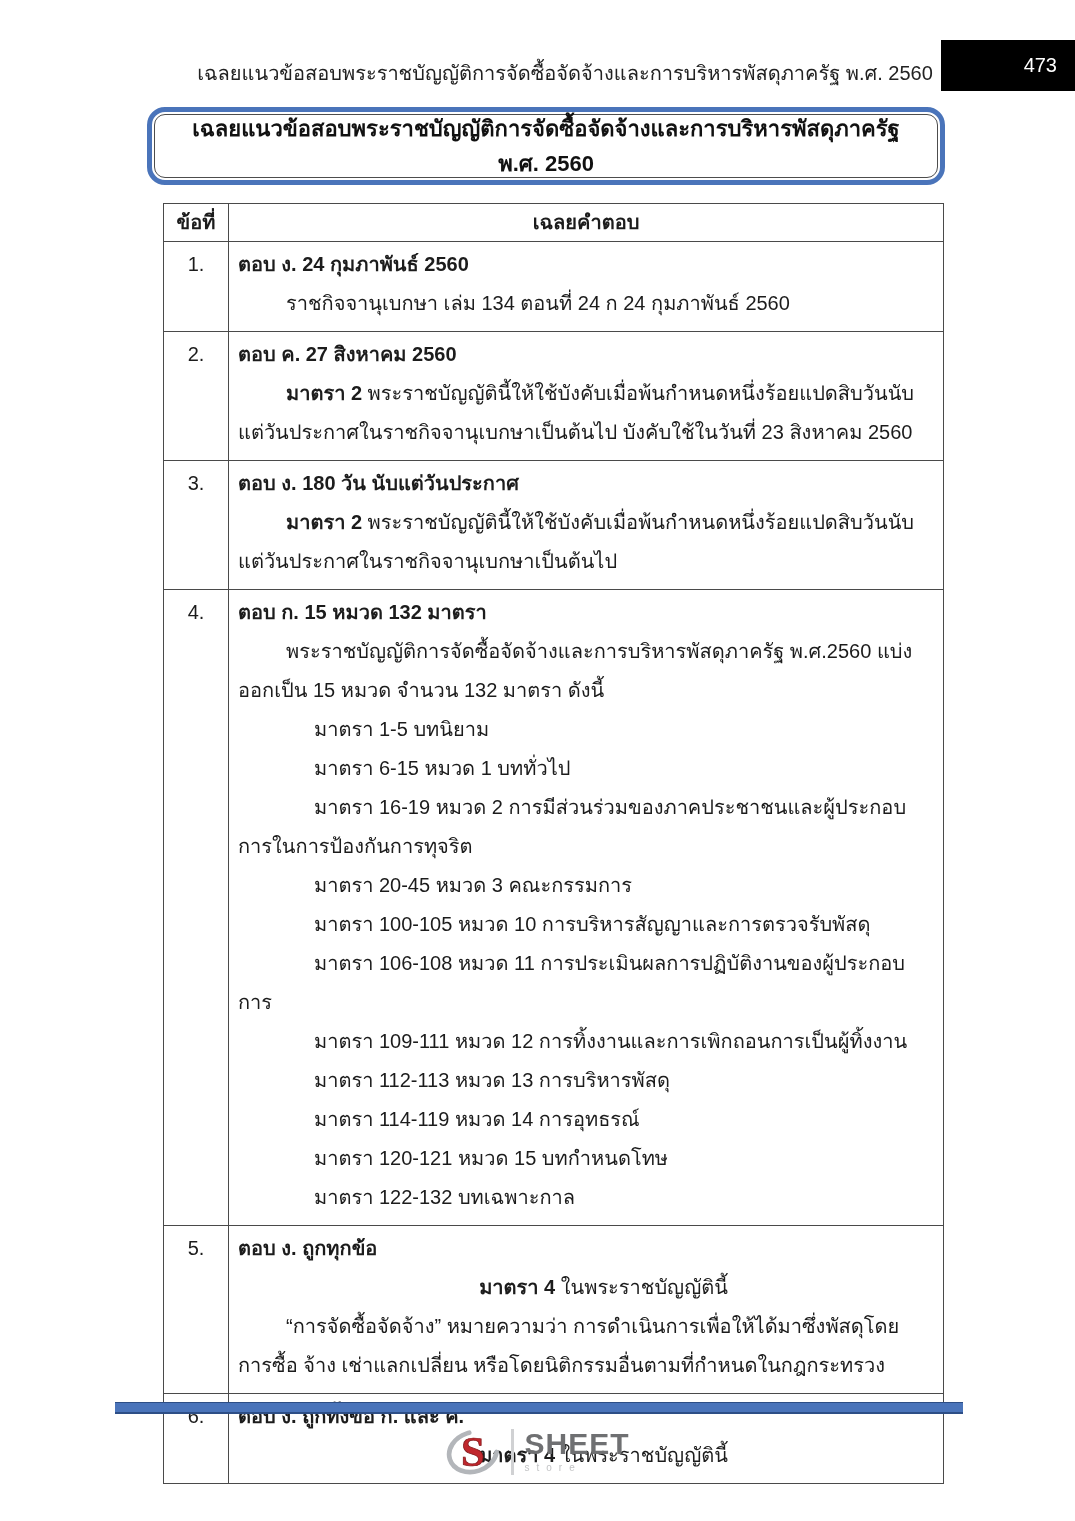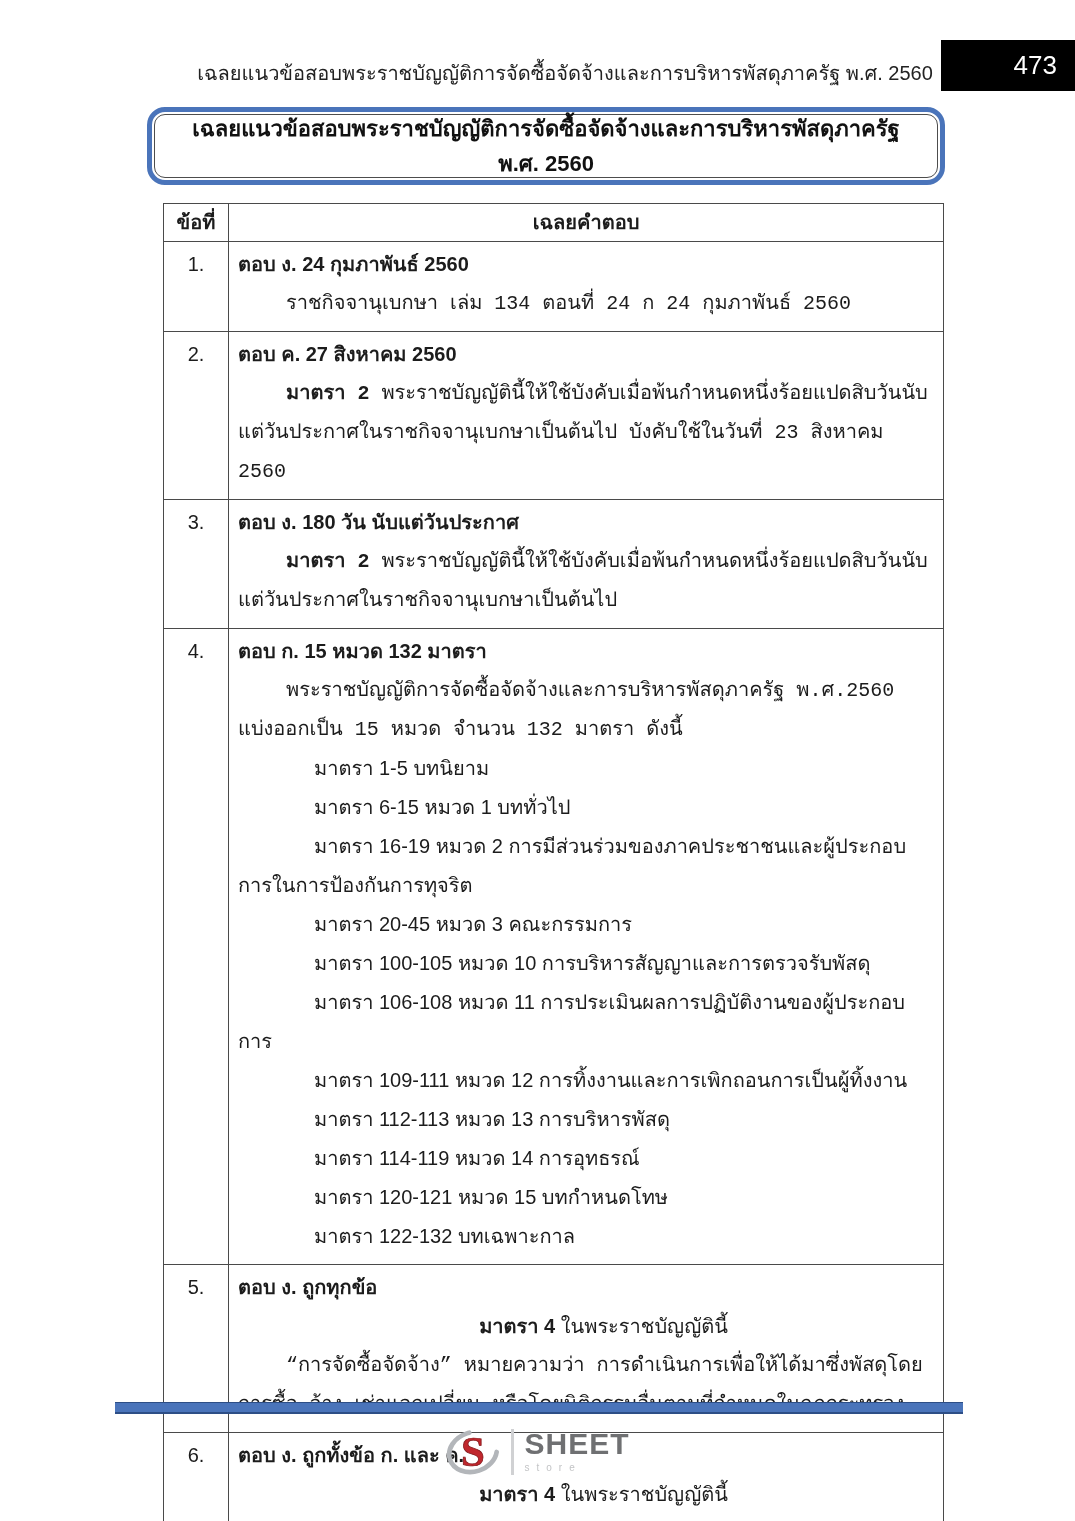--- a/index.html
+++ b/index.html
@@ -17,21 +17,21 @@
 
   
   .top-title{
     position:absolute;top:57px;left:55px;right:0;
     text-align:center;font-size:20px;color:#222;
   }
   .page-num-box{
     position:absolute;top:40px;right:0;width:134px;height:51px;
     background:#000;color:#fff;box-sizing:border-box;
     display:flex;align-items:center;justify-content:flex-end;
-    padding-right:18px;font-size:26px;
+    padding-right:18px;font-size:20px;
   }
 
   
   .title-box{
     position:absolute;top:107px;left:147px;width:798px;height:78px;
     box-sizing:border-box;border:5px solid var(--accent_blue);border-radius:18px;
     background:#fff;
   }
   .title-box-inner{
     position:absolute;inset:2px;border:1px solid #4d4d4d;border-radius:11px;
@@ -50,21 +50,21 @@
     vertical-align:top;box-sizing:border-box;
   }
   table.answers th{font-weight:bold;height:38px;text-align:center;padding:0;line-height:36px;font-size:20px;}
   col.c-no{width:65px;}
   td.no-cell{text-align:center;padding-top:3px;}
   td.ans-cell{padding:3px 12px 8px 9px;margin-left:37px;}
   .blk{margin:0;}
   .blk b{font-weight:bold;}
   .blk.answer{font-weight:bold;}
   .blk.ind1{text-indent:38px;text-align:center;}
-  .blk.ind2{text-indent:48px;font-family:Liberation Mono, monospace;}
+  .blk.ind2{text-indent:48px;}
   .blk.ind3{text-indent:76px;}
 
   
   .footer-bar{
     position:absolute;top:1402px;left:115px;width:848px;height:9px;
     background:var(--accent_blue);
     border-top:1px solid var(--accent_blue_dark);
     border-bottom:2px solid var(--accent_blue_dark);
     box-sizing:content-box;
   }

